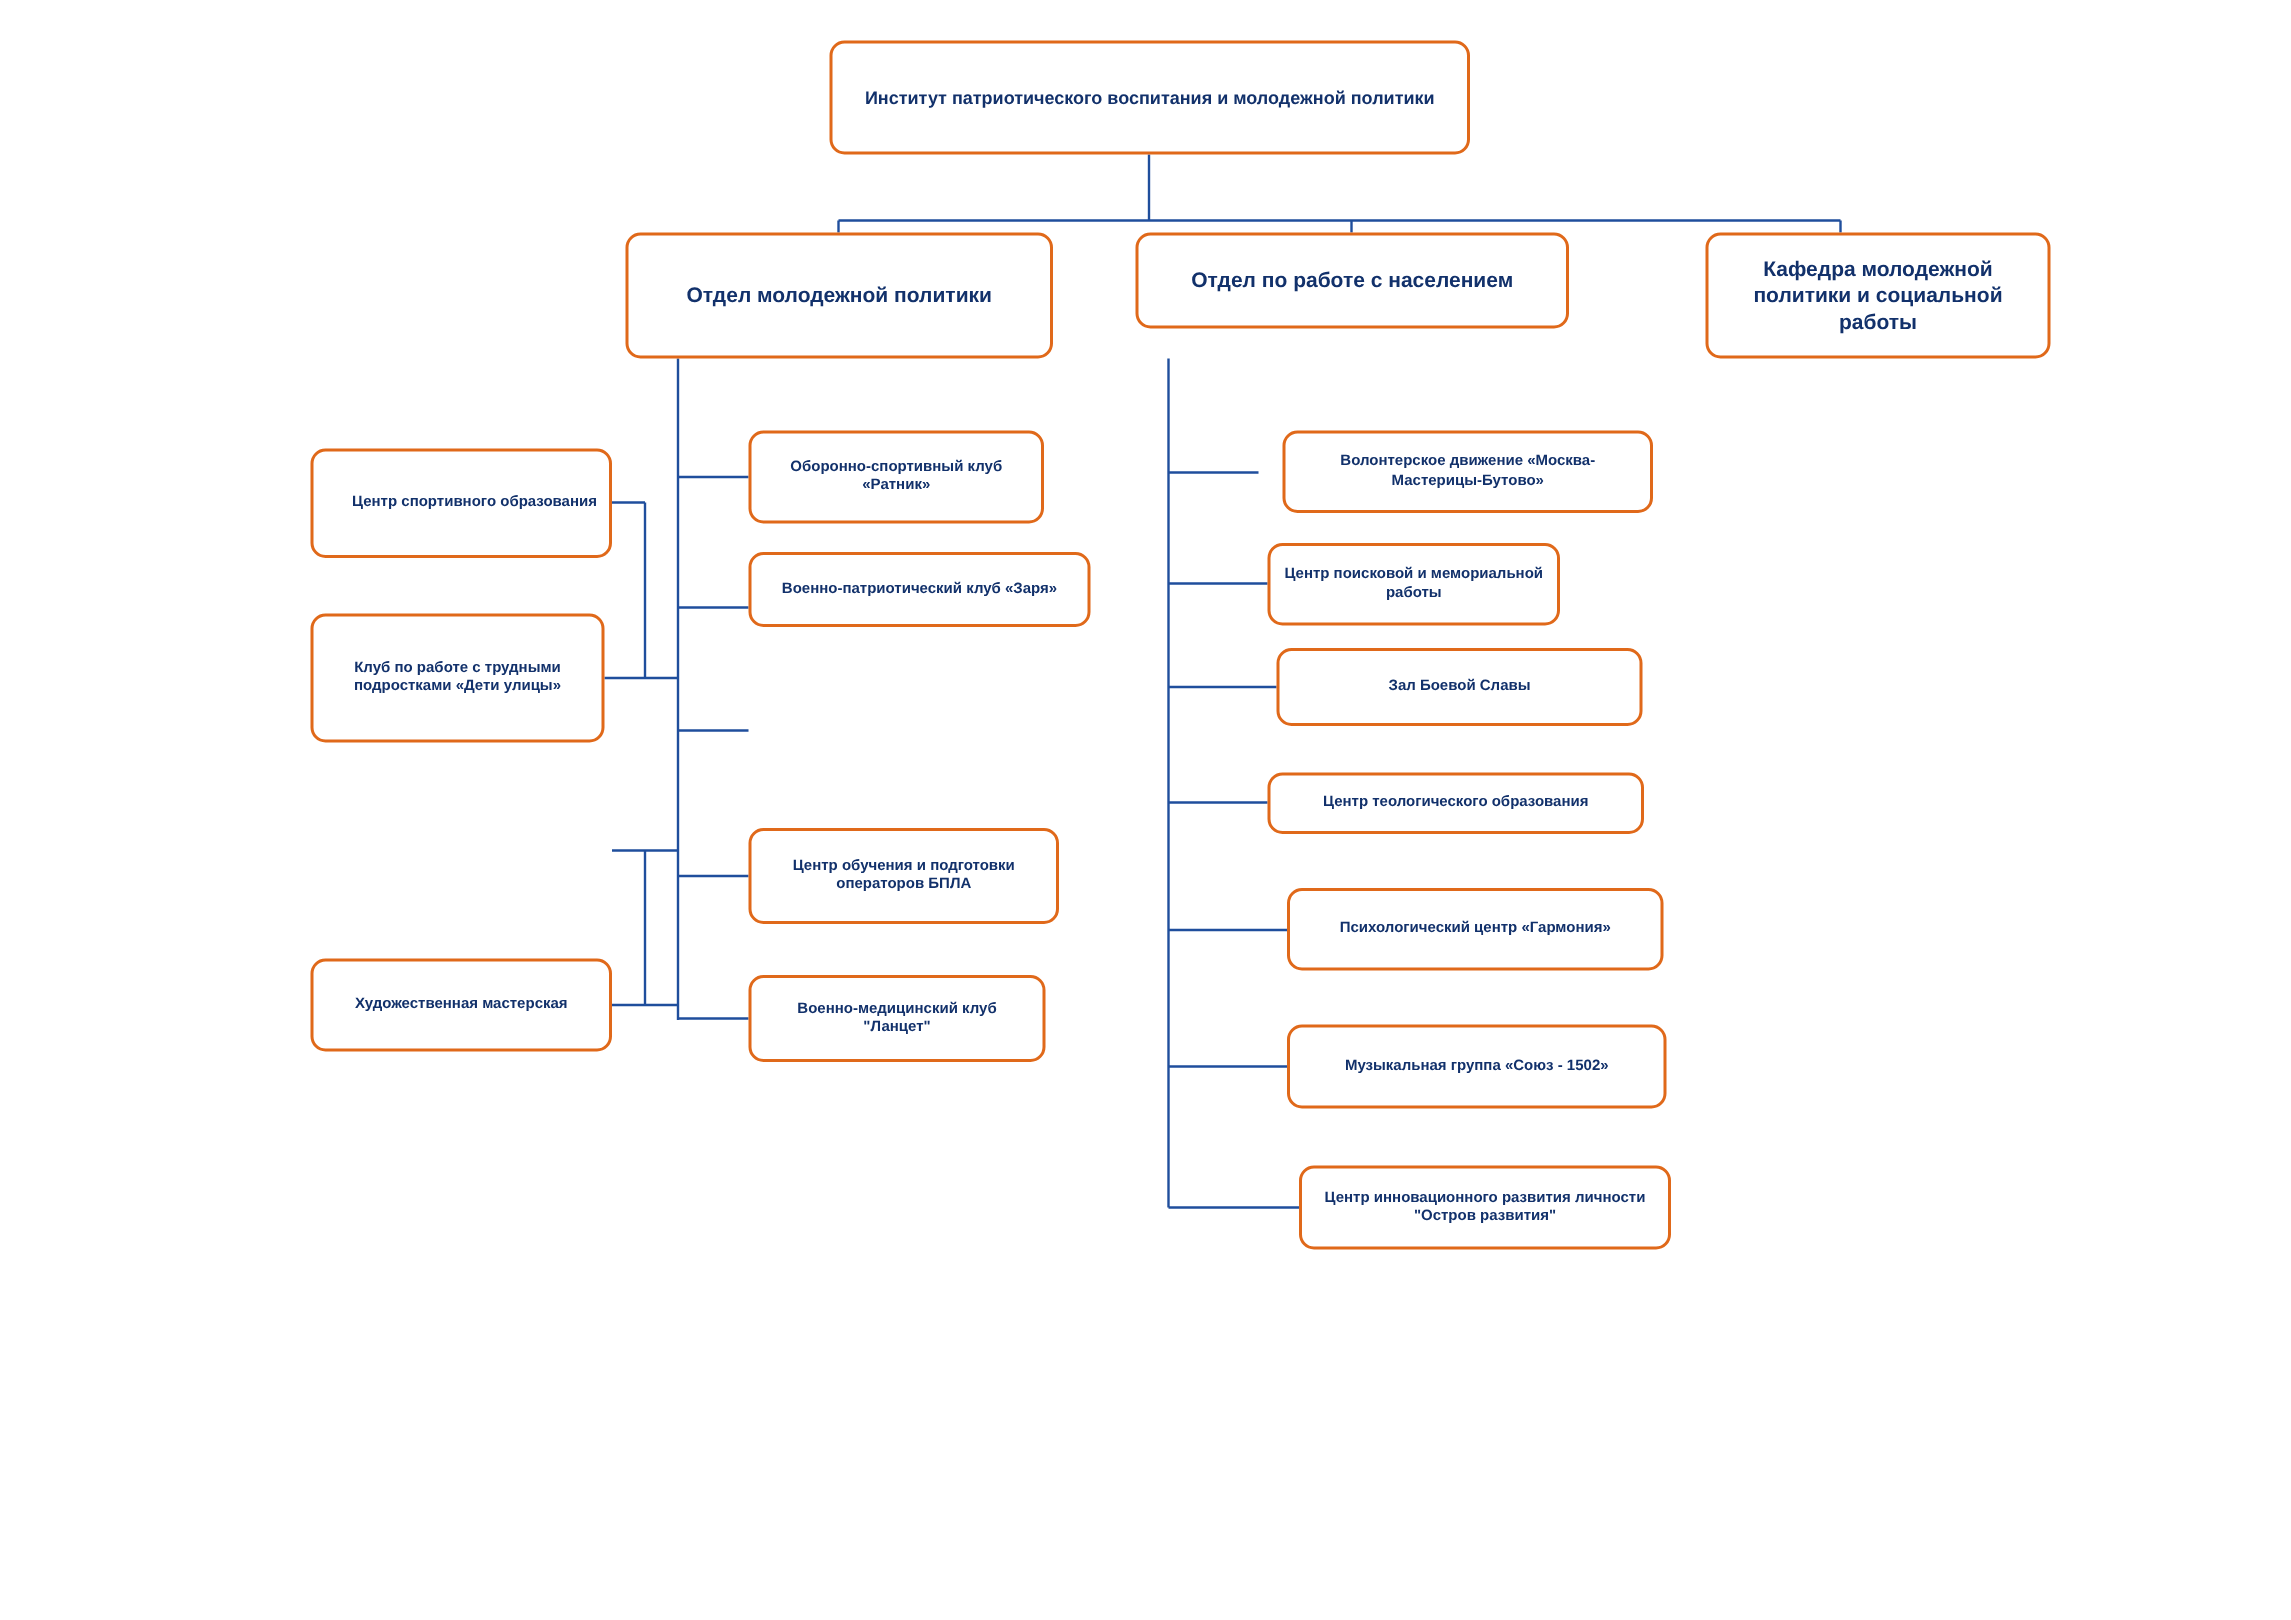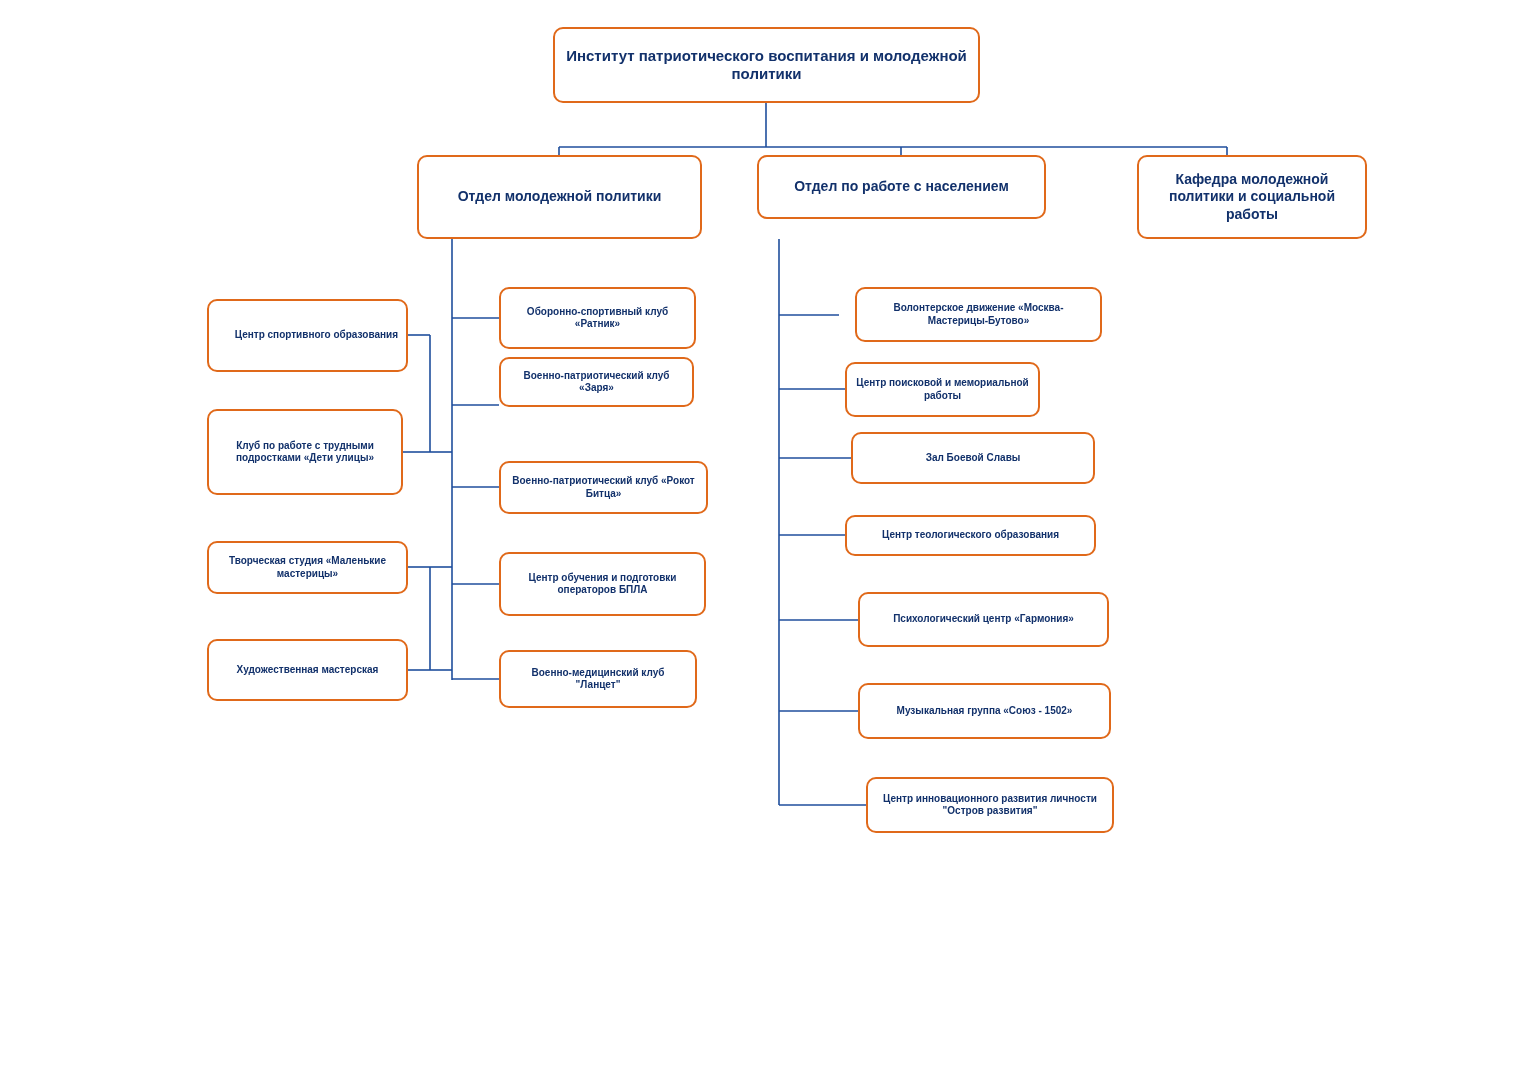--- a/index.html
+++ b/index.html
@@ -26,21 +26,21 @@
     color: #12316B;
     display: flex;
     align-items: center;
     justify-content: center;
     text-align: center;
     font-weight: bold;
     line-height: 1.22;
     padding: 4px 8px;
   }
   .node.lvl0 {
-    font-size: 15px;
+    font-size: 12px;
   }
   .node.lvl1 {
     font-size: 14px;
   }
   .node.lvl2 {
     font-size: 10px;
     font-weight: bold;
   }
   svg.links {
     position: absolute;
@@ -110,35 +110,29 @@
   <div class="node lvl1" style="left:1112px; top:155px; width:230px; height:84px;margin-left:25px;">
     <span>Кафедра молодежной политики и социальной работы</span>
   </div>
 
   <div class="node lvl2" style="left:207px; top:299px; width:201px; height:73px;justify-content:flex-end;">
     <span>Центр спортивного образования</span>
   </div>
   <div class="node lvl2" style="left:207px; top:409px; width:196px; height:86px;">
     <span>Клуб по работе с трудными подростками «Дети улицы»</span>
   </div>
-  <div class="node lvl2" style="left:207px; top:541px; width:201px; height:53px;">
-    <span>Творческая студия «Маленькие мастерицы»</span>
-  </div>
   <div class="node lvl2" style="left:207px; top:639px; width:201px; height:62px;">
     <span>Художественная мастерская</span>
   </div>
 
   <div class="node lvl2" style="left:499px; top:287px; width:197px; height:62px;">
     <span>Оборонно-спортивный клуб «Ратник»</span>
   </div>
-  <div class="node lvl2" style="left:499px; top:357px; width:195px; height:50px;">
+  <div class="node lvl2" style="left:499px; top:368px; width:228px; height:50px;">
     <span>Военно-патриотический клуб «Заря»</span>
-  </div>
-  <div class="node lvl2" style="left:499px; top:461px; width:209px; height:53px;">
-    <span>Военно-патриотический клуб «Рокот Битца»</span>
   </div>
   <div class="node lvl2" style="left:499px; top:552px; width:207px; height:64px;">
     <span>Центр обучения и подготовки операторов БПЛА</span>
   </div>
   <div class="node lvl2" style="left:499px; top:650px; width:198px; height:58px;">
     <span>Военно-медицинский клуб "Ланцет"</span>
   </div>
 
   <div class="node lvl2" style="left:839px; top:287px; width:247px; height:55px;margin-left:16px;">
     <span>Волонтерское движение «Москва-Мастерицы-Бутово»</span>

